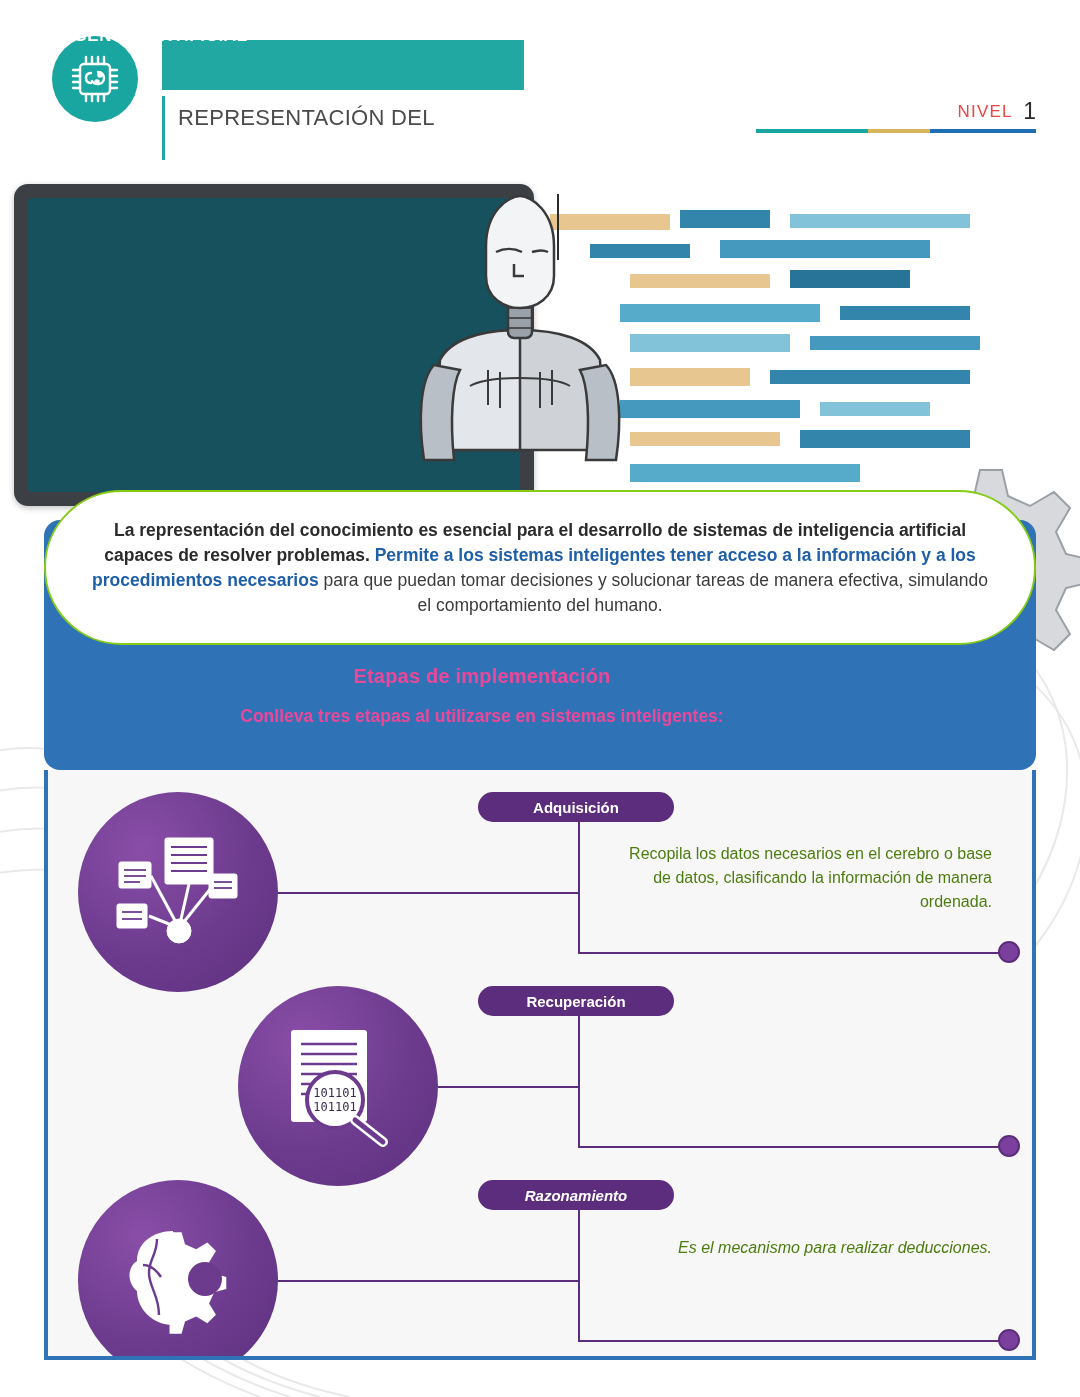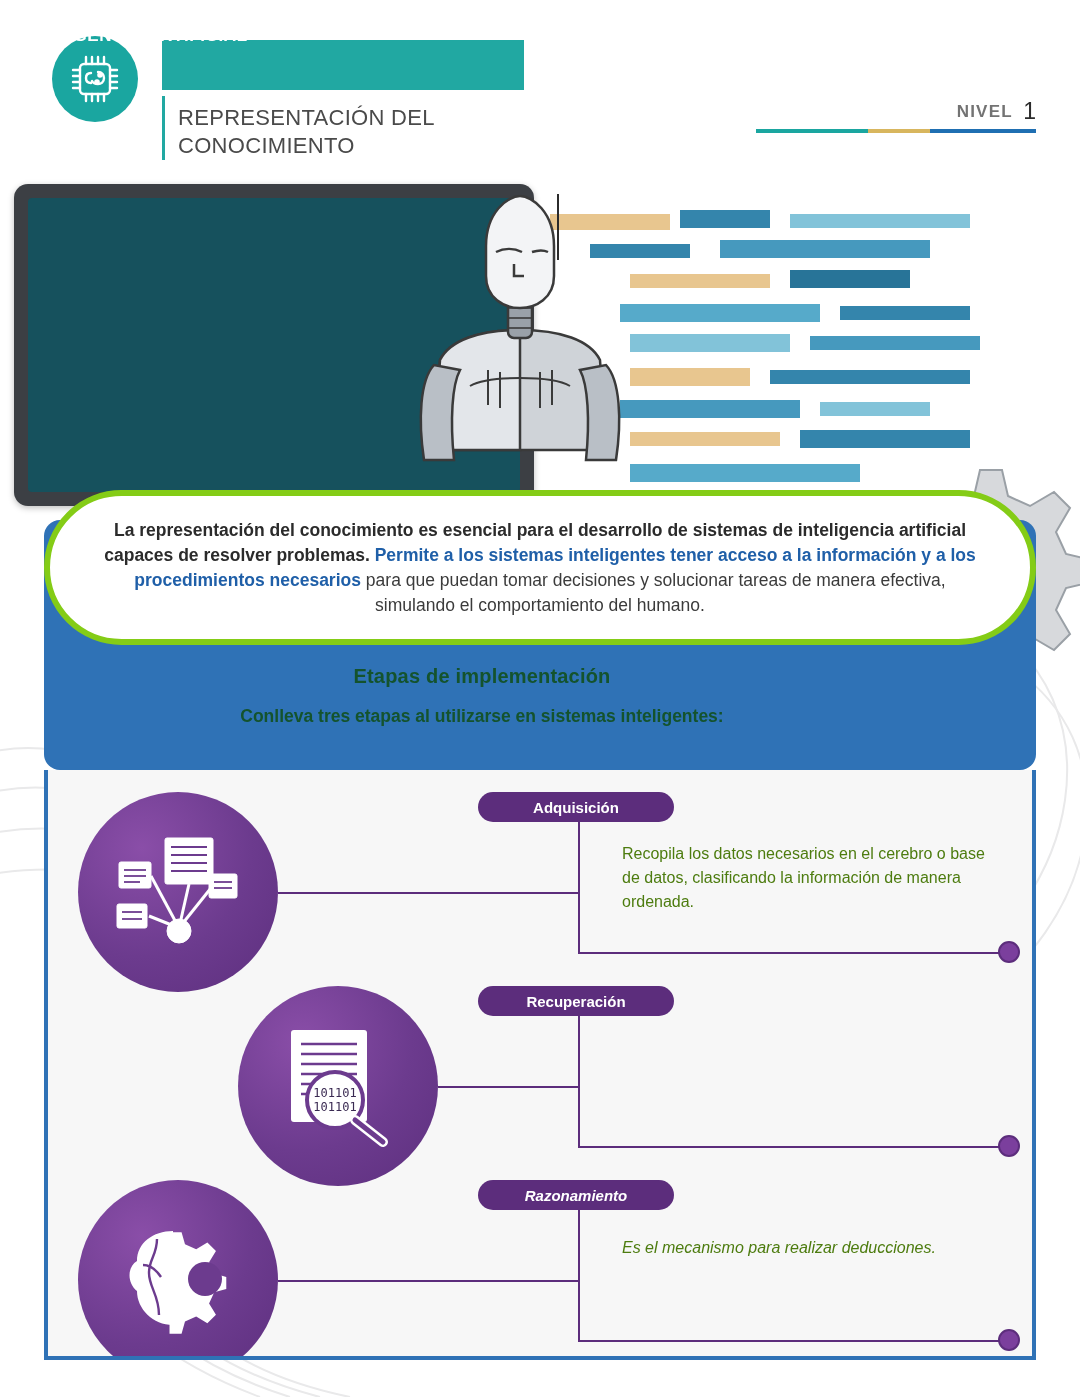--- a/index.html
+++ b/index.html
@@ -82,22 +82,22 @@
   .nivel-wrap {
     position: absolute;
     right: 44px;
     top: 96px;
     width: 280px;
     text-align: right;
   }
   .nivel-label {
     font-size: 17px;
     letter-spacing: 1.2px;
-    color: #737373;
-    font-weight: bold;
+    color: #ef4444;
+    font-weight: normal;
     display: inline-block;
   }
   .nivel-num {
     font-size: 23px;
     color: #2b2b2b;
     display: inline-block;
     margin-left: 6px;
     position: relative;
     top: 2px;
   }
@@ -157,21 +157,21 @@
     border-radius: 16px;
     z-index: 6;
   }
   .intro-card {
     position: absolute;
     left: 44px;
     top: 490px;
     width: 992px;
     height: 155px;
     background: #ffffff;
-    border: 6px solid #84cc16;
+    border: 2px solid #84cc16;
     border-radius: 78px;
     z-index: 7;
     box-sizing: border-box;
     display: flex;
     align-items: center;
     justify-content: center;
   }
   .intro-text {
     padding: 0 46px;
     text-align: center;
@@ -182,21 +182,21 @@
   .intro-text b { color: #2b2b2b; }
   .intro-text .hl { color: #1f5fa8; font-weight: bold; }
 
   .stage-head {
     position: absolute;
     left: 44px;
     top: 665px;
     width: 876px;
     text-align: center;
     z-index: 8;
-    color: #14532d;
+    color: #ec4899;
   }
   .stage-head h2 {
     margin: 0;
     font-size: 20px;
     letter-spacing: .2px;
   }
   .stage-head p {
     margin: 18px 0 0 0;
     font-size: 17.5px;
     font-weight: bold;
@@ -209,20 +209,21 @@
     top: 770px;
     width: 992px;
     height: 590px;
     background: #f7f7f7;
     border-left: 4px solid #2f72b6;
     border-right: 4px solid #2f72b6;
     border-bottom: 4px solid #2f72b6;
     box-sizing: border-box;
     z-index: 6;
     overflow: hidden;
+    text-align: right;
   }
 
   .stage {
     position: absolute;
     left: 0;
     width: 988px;
     height: 196px;
   }
   .stage-1 { top: 10px; }
   .stage-2 { top: 204px; }
@@ -343,21 +344,20 @@
   </div>
 
   <div class="title-band"></div>
   <div class="title-band-text">
     <div>FUNDAMENTOS DE</div>
     <div>INTELIGENCIA ARTIFICIAL</div>
   </div>
   <div class="title-rule"></div>
   <div class="subtitle">
     <div>REPRESENTACIÓN DEL</div>
-    <div>CONOCIMIENTO</div>
   </div>
 
   <div class="nivel-wrap">
     <span class="nivel-label">NIVEL</span>
     <span class="nivel-num">1</span>
     <div class="nivel-bar"></div>
   </div>
 </div>
 
 <div class="hero">

